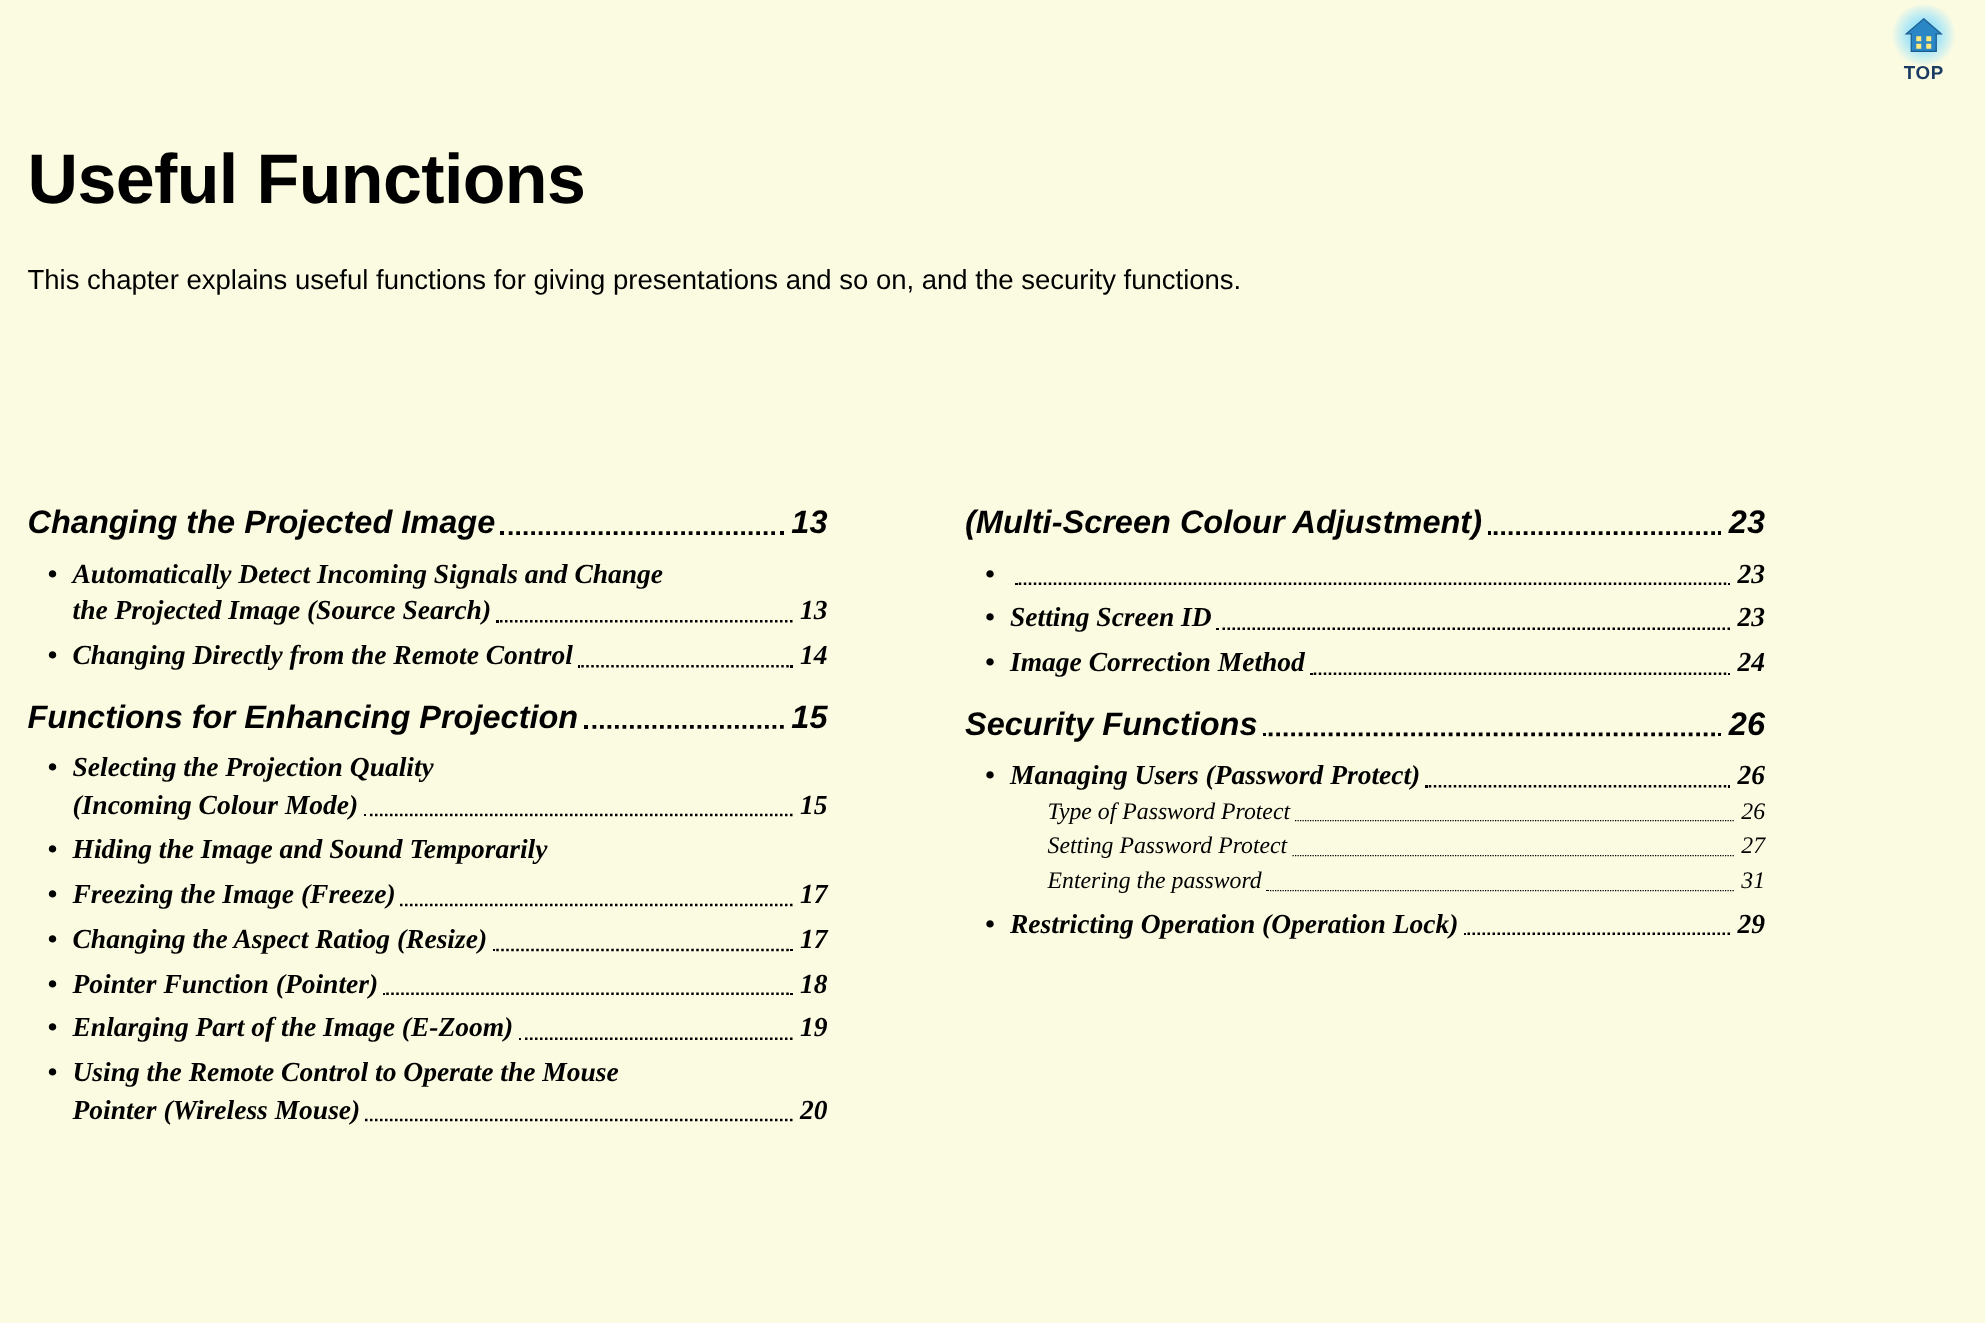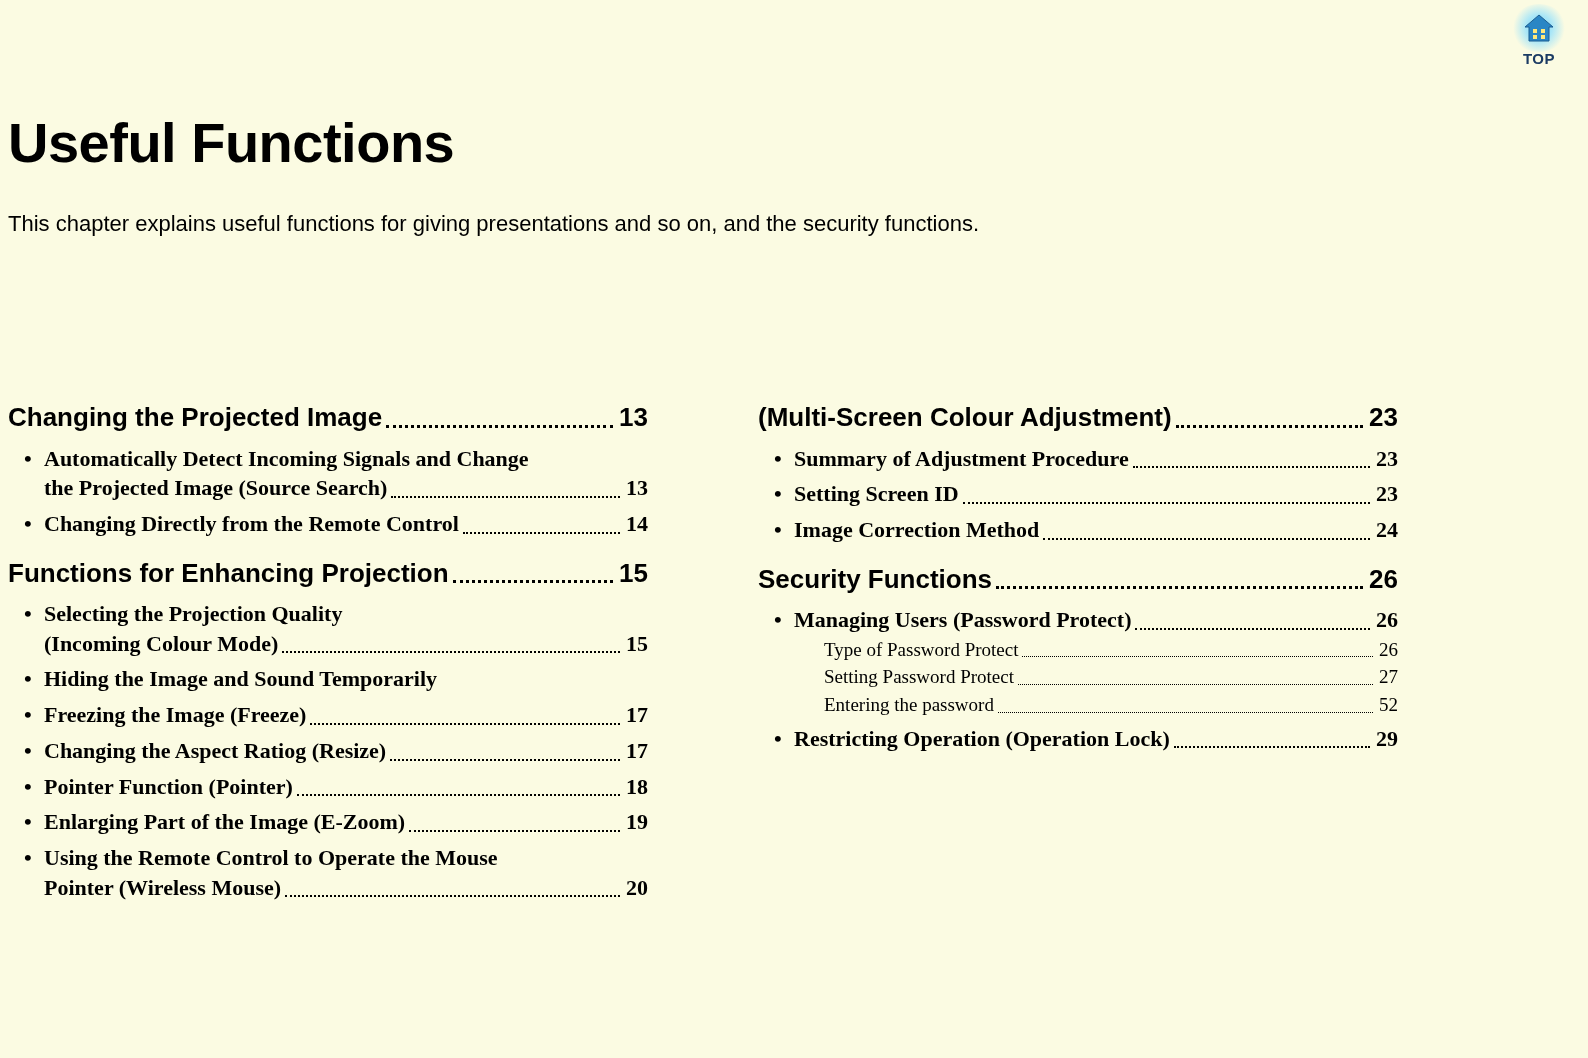--- a/index.html
+++ b/index.html
@@ -8,21 +8,21 @@
     height: 1058px;
     background: #fbfbe2;
     font-family: "Times New Roman", Times, serif;
     color: #000;
     overflow: hidden;
   }
   .page {
     position: relative;
     width: 1588px;
     height: 1058px;
-    padding: 110px 50px 0 8px;
+    padding: 110px 50px 0 22px;
   }
   .top-icon {
     position: absolute;
     top: 4px;
     right: 14px;
     width: 70px;
     text-align: center;
   }
   .top-icon .glow {
     width: 56px;
@@ -54,20 +54,21 @@
     font-family: Arial, Helvetica, sans-serif;
     font-size: 22px;
     margin-bottom: 160px;
   }
   .cols {
     display: flex;
     gap: 110px;
   }
   .col {
     width: 640px;
+    font-style: italic;
   }
   .section-head {
     display: flex;
     align-items: baseline;
     font-family: Arial, Helvetica, sans-serif;
     font-weight: bold;
     font-size: 26px;
     margin-top: 4px;
     margin-bottom: 10px;
     white-space: nowrap;
@@ -265,21 +266,20 @@
       <div class="section-head multiline">
         <div class="lastline">
           <span class="label">(Multi-Screen Colour Adjustment)</span>
           <span class="leader h"></span>
           <span class="pg sec">23</span>
         </div>
       </div>
       <ul class="items">
         <li>
           <span class="bullet">•</span>
-            <span class="label">Summary of Adjustment Procedure</span>
             <span class="leader b2"></span>
             <span class="pg it">23</span>
         </li>
         <li>
           <span class="bullet">•</span>
             <span class="label">Setting Screen ID</span>
             <span class="leader b2"></span>
             <span class="pg it">23</span>
         </li>
         <li>
@@ -310,21 +310,21 @@
                 <span class="pg sub">26</span>
               </li>
             <li>
                 <span class="label">Setting Password Protect</span>
                 <span class="leader t"></span>
                 <span class="pg sub">27</span>
               </li>
             <li>
                 <span class="label">Entering the password</span>
                 <span class="leader t"></span>
-                <span class="pg sub">52</span>
+                <span class="pg sub">31</span>
               </li>
           </ul>
         </li>
         <li>
           <span class="bullet">•</span>
             <span class="label">Restricting Operation (Operation Lock)</span>
             <span class="leader b2"></span>
             <span class="pg it">29</span>
         </li>
       </ul>

